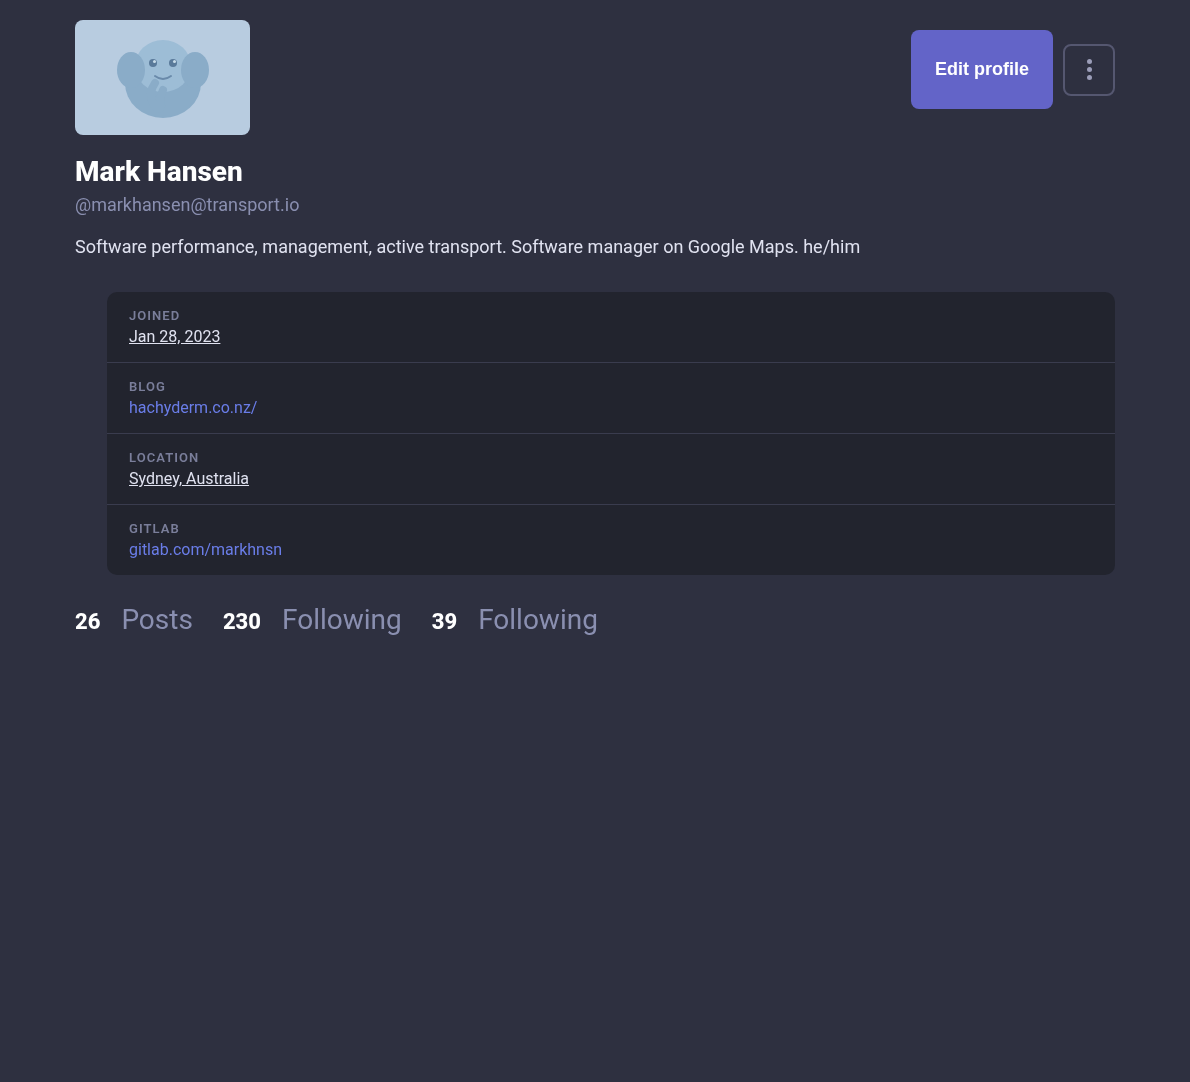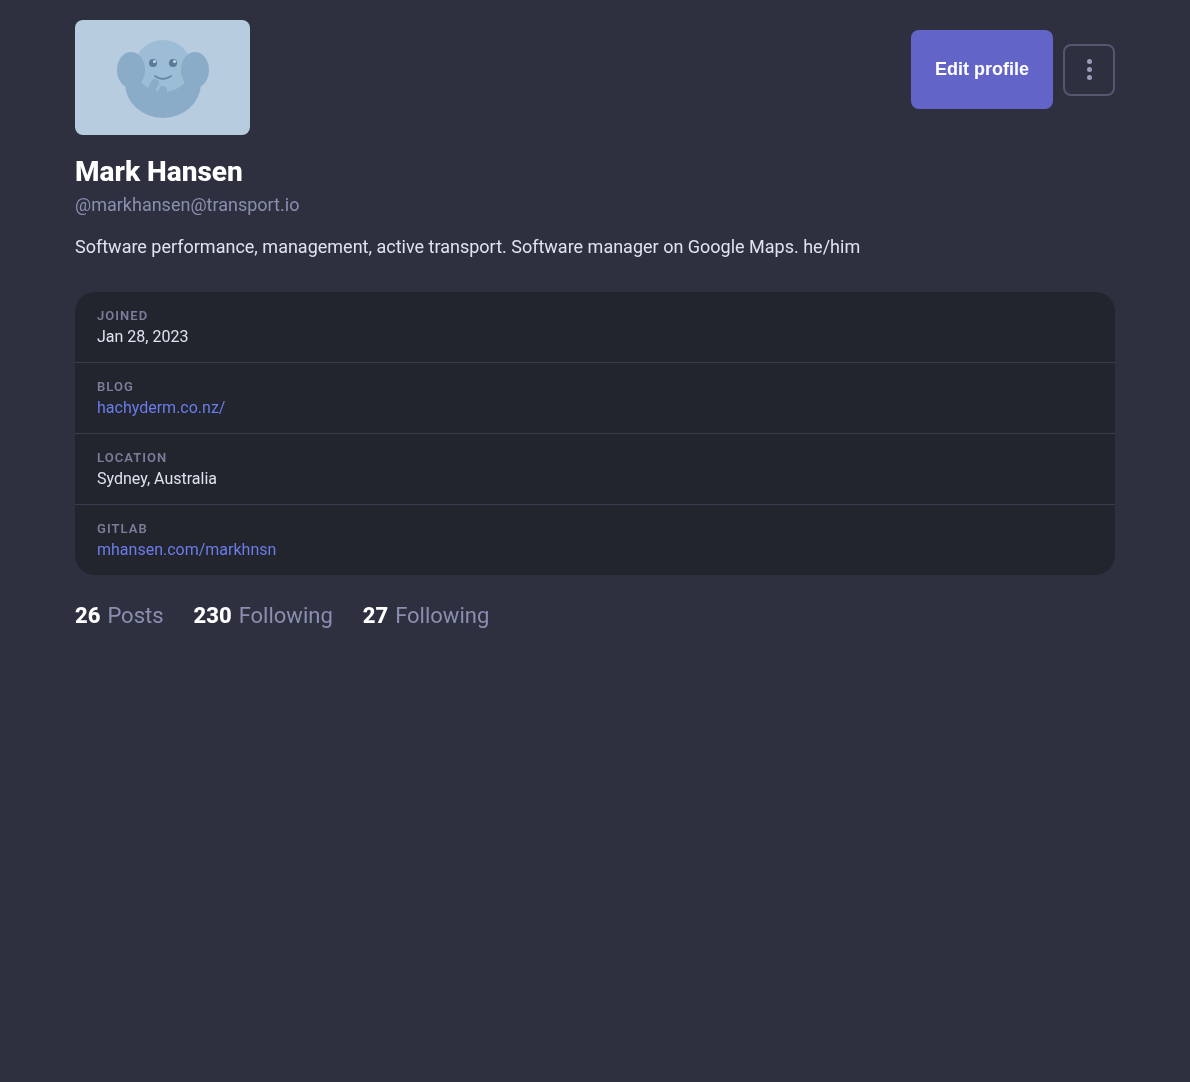--- a/index.html
+++ b/index.html
@@ -104,23 +104,24 @@
     .user-bio {
       color: #e0e2f0;
       font-size: 18px;
       line-height: 1.5;
       margin-bottom: 32px;
       max-width: 900px;
     }
 
     .info-box {
       background-color: #22242e;
-      border-radius: 20px;
+      border-radius: 10px;
       overflow: hidden;
       margin-bottom: 28px;
+      margin-left: 32px;
     }
 
     .info-row {
       padding: 16px 22px;
       border-bottom: 1px solid #3a3c4e;
     }
 
     .info-row:last-child {
       border-bottom: none;
     }
@@ -130,49 +131,50 @@
       font-size: 13px;
       font-weight: 600;
       letter-spacing: 0.08em;
       text-transform: uppercase;
       margin-bottom: 4px;
     }
 
     .info-value {
       color: #e0e2f0;
       font-size: 16px;
+      text-decoration: underline;
     }
 
     .info-value.link {
       color: #6a7de8;
       text-decoration: none;
     }
 
     .stats-row {
       display: flex;
       align-items: center;
       gap: 30px;
       margin-top: 10px;
     }
 
     .stat-item {
       display: flex;
       align-items: baseline;
-      gap: 7px;
+      gap: 21px;
     }
 
     .stat-number {
       color: #ffffff;
       font-size: 22px;
       font-weight: 800;
     }
 
     .stat-label {
       color: #8a8fb0;
-      font-size: 22px;
+      font-size: 28px;
       font-weight: 400;
     }
   </style>
 </head>
 <body>
 
 <div class="profile-card">
   <div class="header-row">
     <div class="avatar-container">
       <svg width="120" height="100" viewBox="0 0 120 100">
@@ -218,31 +220,31 @@
     <div class="info-row">
       <div class="info-label">BLOG</div>
       <a class="info-value link" href="#">hachyderm.co.nz/</a>
     </div>
     <div class="info-row">
       <div class="info-label">LOCATION</div>
       <div class="info-value">Sydney, Australia</div>
     </div>
     <div class="info-row">
       <div class="info-label">GITLAB</div>
-      <a class="info-value link" href="#">mhansen.com/markhnsn</a>
+      <a class="info-value link" href="#">gitlab.com/markhnsn</a>
     </div>
   </div>
 
   <div class="stats-row">
     <div class="stat-item">
       <span class="stat-number">26</span>
       <span class="stat-label">Posts</span>
     </div>
     <div class="stat-item">
       <span class="stat-number">230</span>
       <span class="stat-label">Following</span>
     </div>
     <div class="stat-item">
-      <span class="stat-number">27</span>
+      <span class="stat-number">39</span>
       <span class="stat-label">Following</span>
     </div>
   </div>
 </div>
 
 </body></html>

